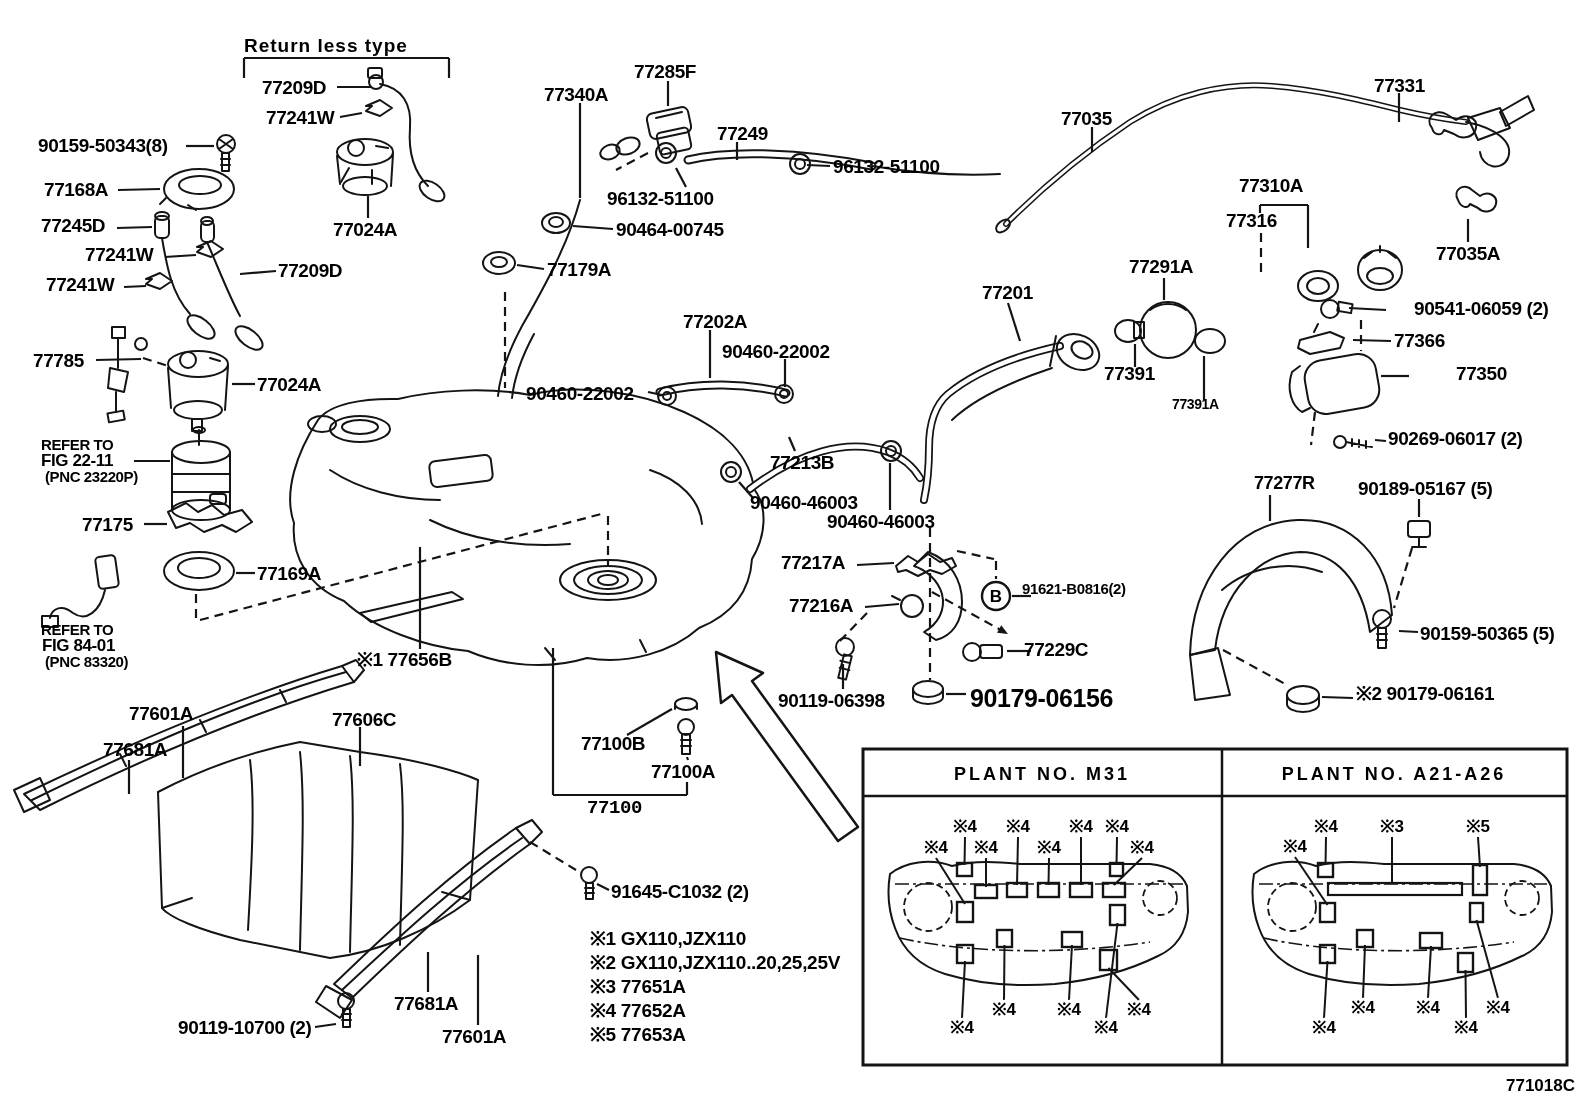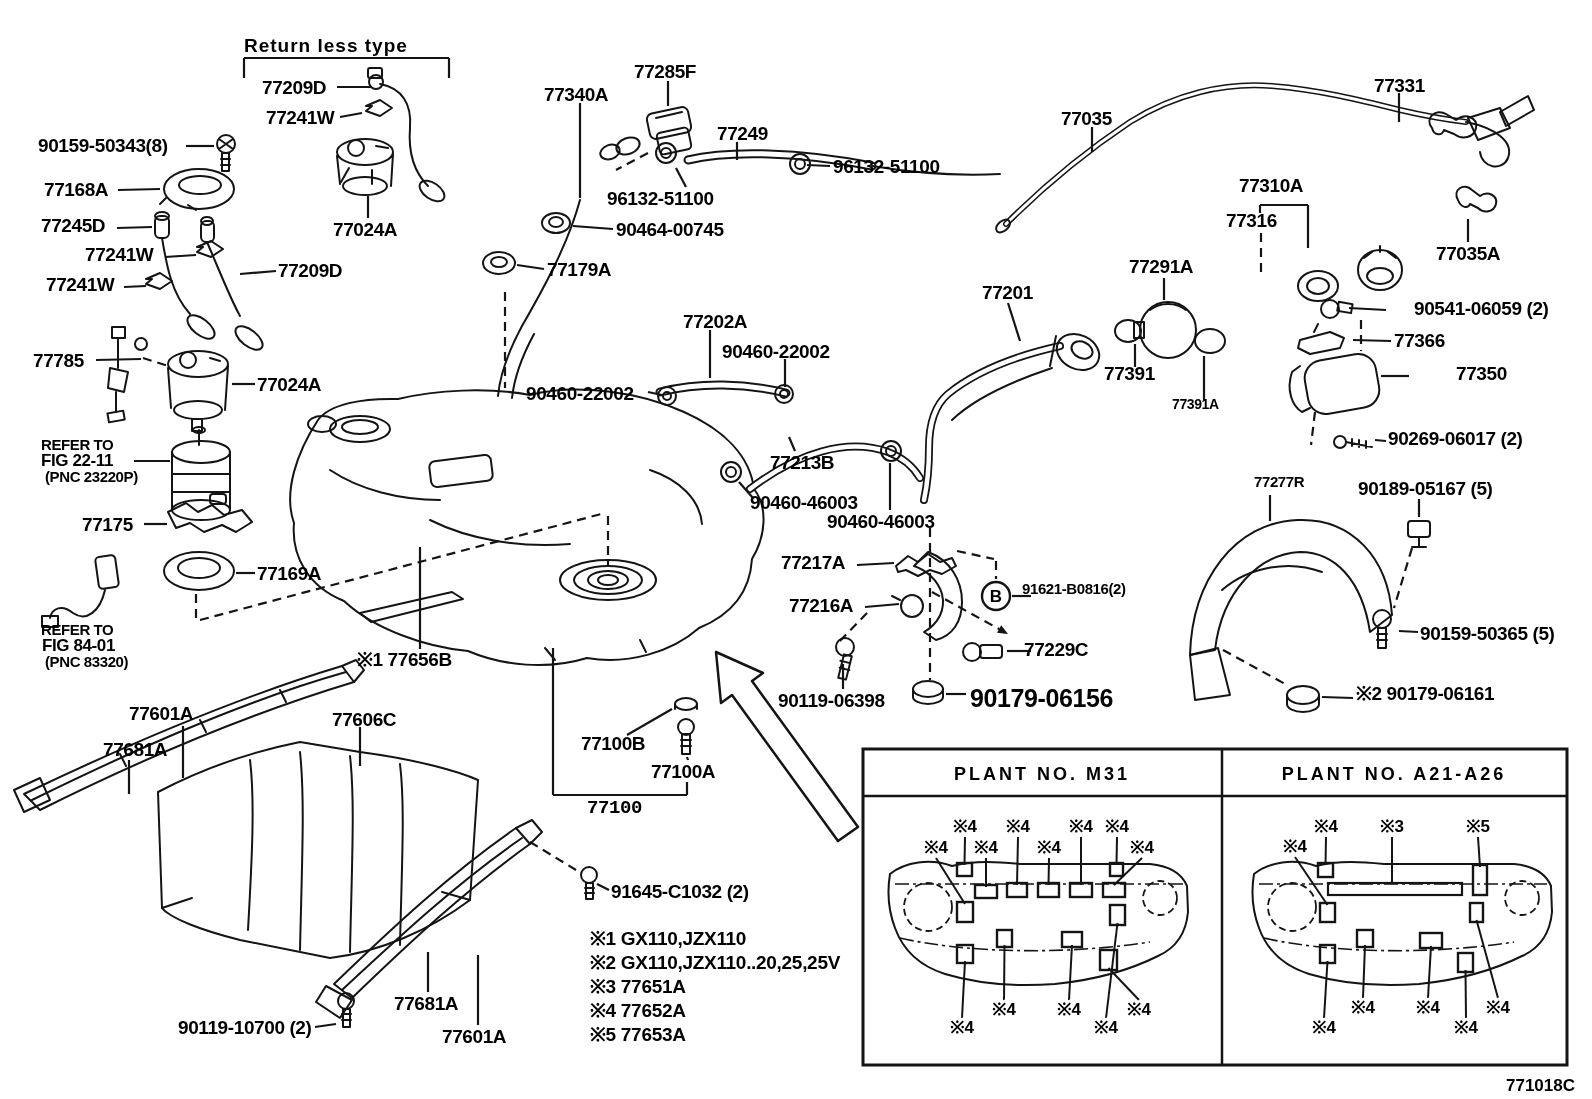--- a/index.html
+++ b/index.html
@@ -523,18 +523,18 @@
       <div class="part-label" style="left: 1239px; top: 176px; font-size: 19px;">77310A</div>
       <div class="part-label" style="left: 1226px; top: 211px; font-size: 19px;">77316</div>
       <div class="part-label" style="left: 1436px; top: 244px; font-size: 19px;">77035A</div>
       <div class="part-label" style="left: 1129px; top: 257px; font-size: 19px;">77291A</div>
       <div class="part-label" style="left: 1388px; top: 299px; font-size: 19px; margin-left: 26px;">90541-06059 (2)</div>
       <div class="part-label" style="left: 1394px; top: 331px; font-size: 19px;">77366</div>
       <div class="part-label" style="left: 1104px; top: 364px; font-size: 19px;">77391</div>
       <div class="part-label" style="left: 1172px; top: 397px; font-size: 14px;">77391A</div>
       <div class="part-label" style="left: 1412px; top: 364px; font-size: 19px; margin-left: 44px;">77350</div>
       <div class="part-label" style="left: 1388px; top: 429px; font-size: 19px;">90269-06017 (2)</div>
-      <div class="part-label" style="left: 1254px; top: 474px; font-size: 15px;">77277R</div>
+      <div class="part-label" style="left: 1254px; top: 474px; font-size: 18px;">77277R</div>
       <div class="part-label" style="left: 1358px; top: 479px; font-size: 19px;">90189-05167 (5)</div>
       <div class="part-label" style="left: 1420px; top: 624px; font-size: 19px;">90159-50365 (5)</div>
       <div class="part-label" style="left: 1356px; top: 684px; font-size: 19px;">※2 90179-06161</div>
     </div>
 </div>
 
 </body></html>

